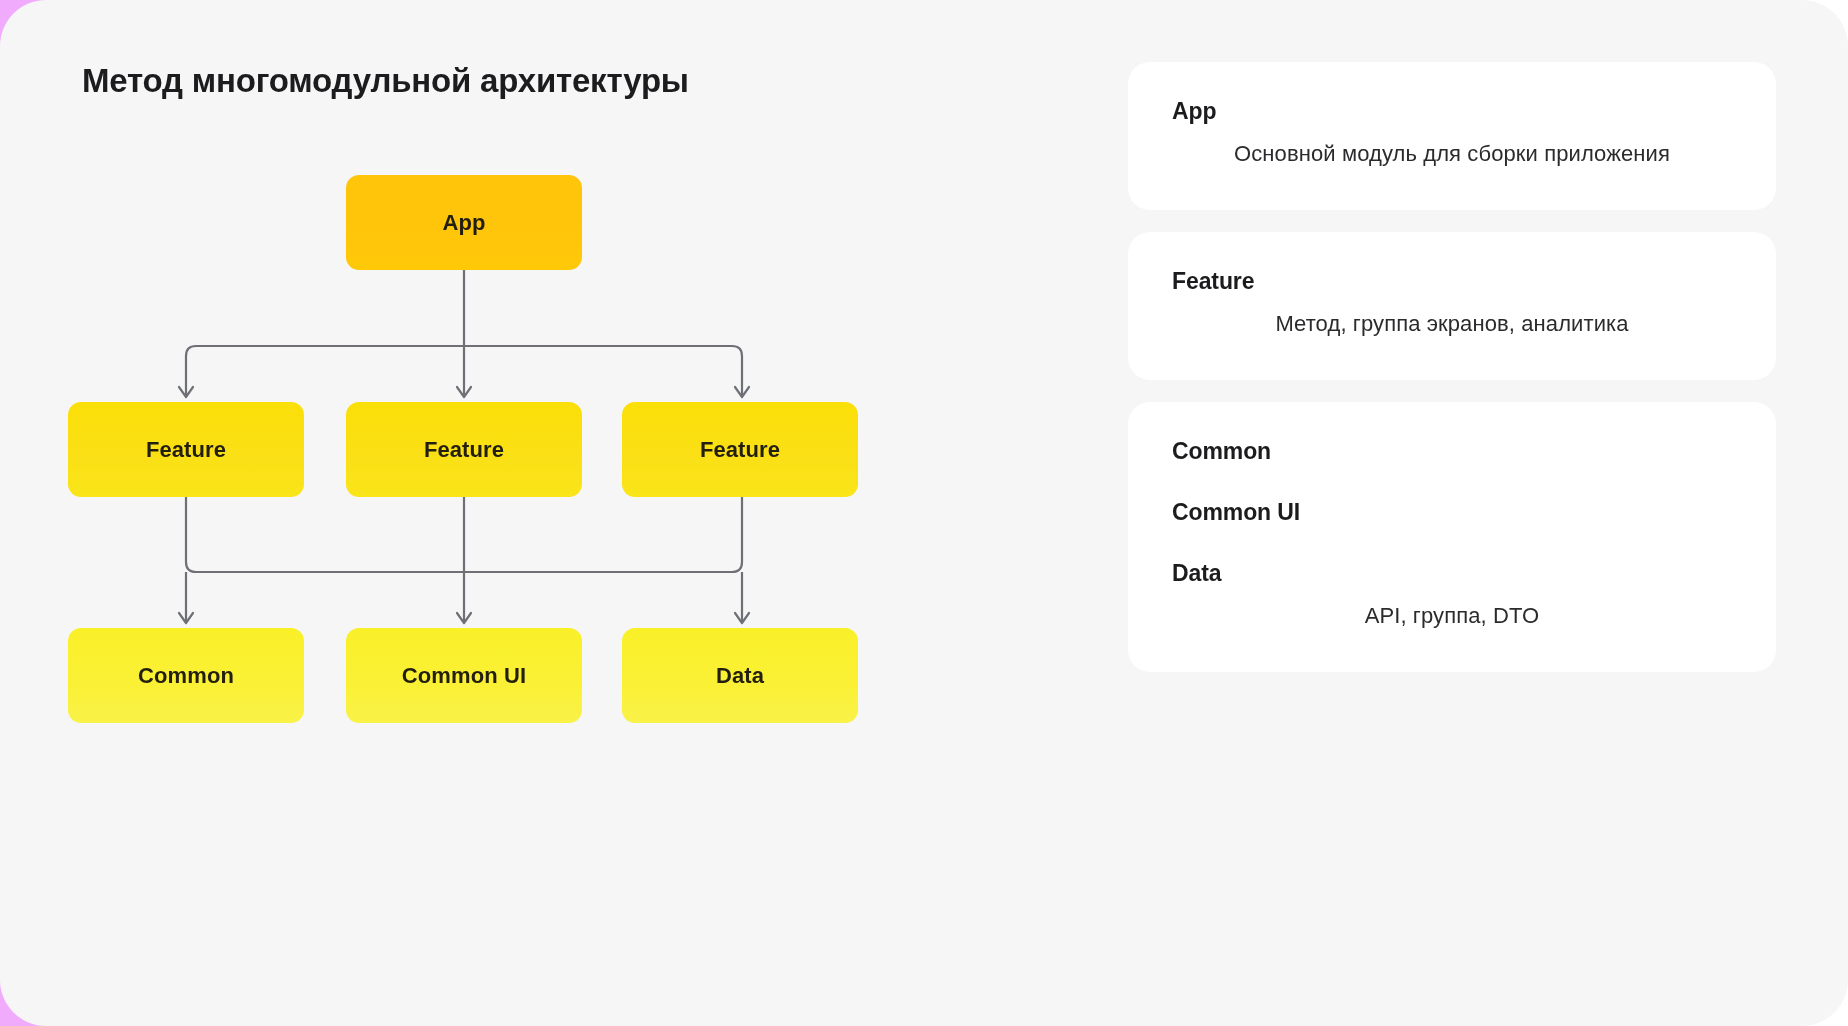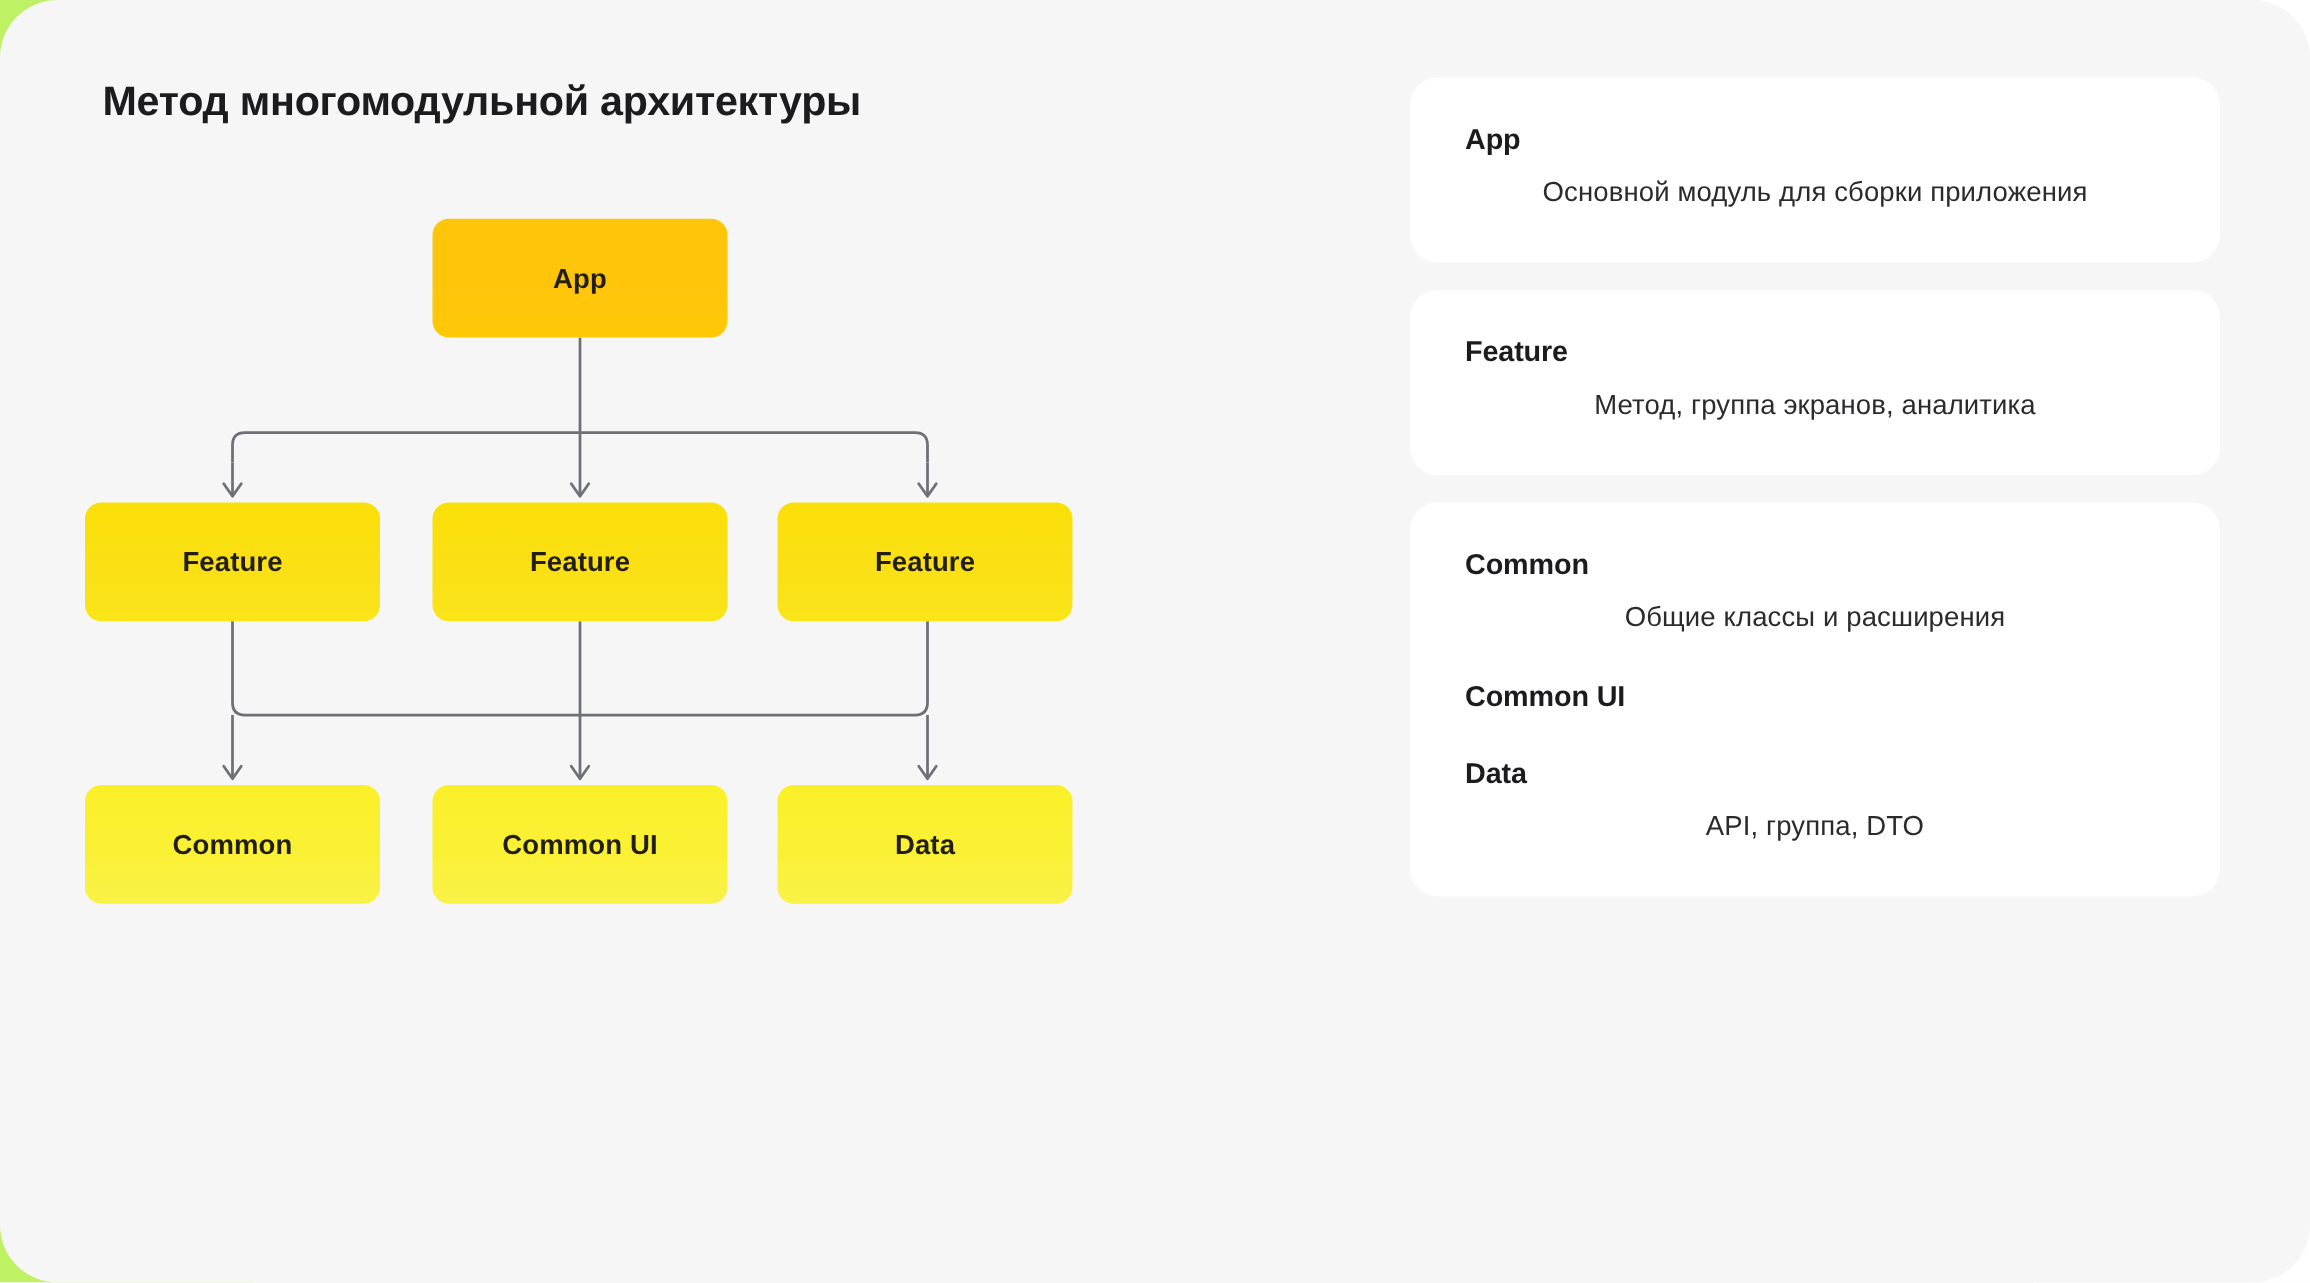--- a/index.html
+++ b/index.html
@@ -5,21 +5,21 @@
   * { box-sizing: border-box; margin: 0; padding: 0; }
   html, body {
     width: 1848px; height: 1026px;
     background: #ffffff;
     font-family: "Liberation Sans", sans-serif;
     overflow: hidden;
   }
   #root {
     position: relative;
     width: 1524px; height: 1026px;
-    background: #bef264;
+    background: #f0abfc;
   }
   .canvas {
     position: absolute;
     left: 0; top: 0;
     width: 1848px; height: 1026px;
     background: #f6f6f7;
     border-radius: 46px;
   }
 
   
@@ -165,21 +165,20 @@
     <div class="card">
       <div class="card-section">
         <div class="card-heading">Feature</div>
         <div class="card-body">Метод, группа экранов, аналитика</div>
       </div>
     </div>
 
     <div class="card">
       <div class="card-section">
         <div class="card-heading">Common</div>
-        <div class="card-body">Общие классы и расширения</div>
       </div>
       <div class="card-section">
         <div class="card-heading">Common UI</div>
       </div>
       <div class="card-section">
         <div class="card-heading">Data</div>
         <div class="card-body">API, группа, DTO</div>
       </div>
     </div>
 

